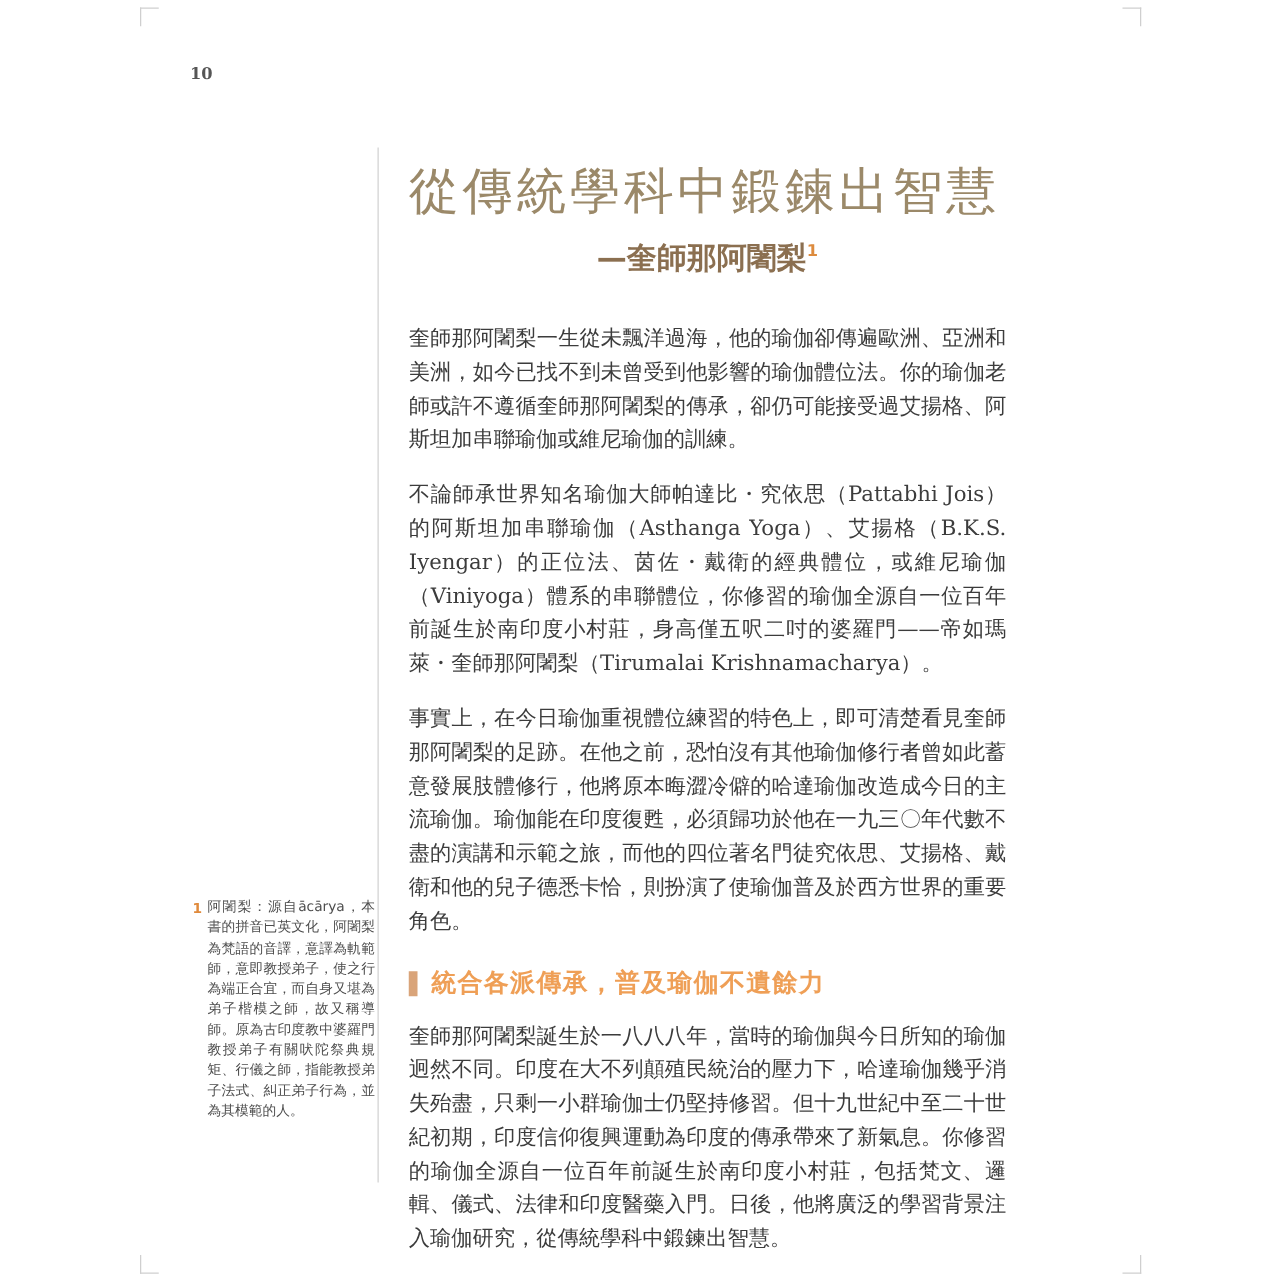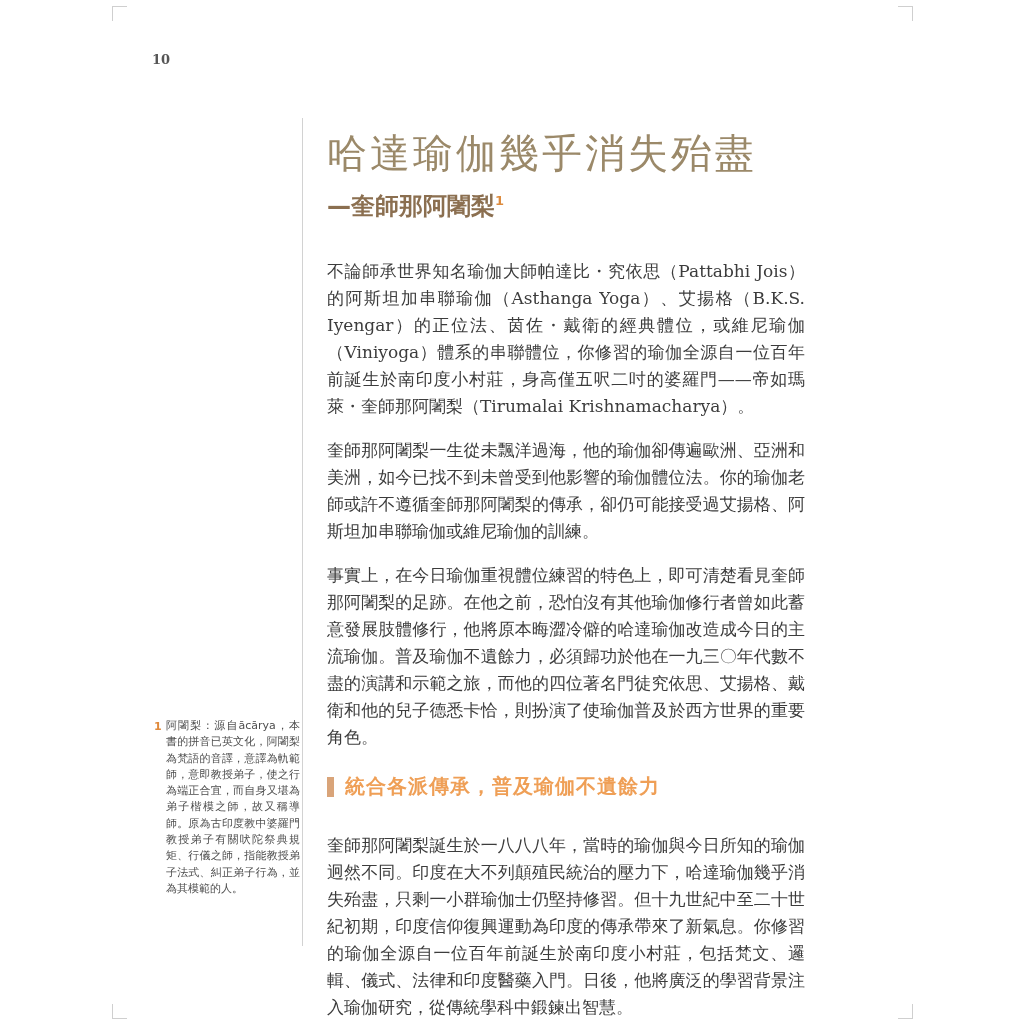--- a/index.html
+++ b/index.html
@@ -36,37 +36,38 @@
     font-weight:normal;
     margin:0;
     font-family:"DejaVu Serif","Liberation Serif",serif;
   }
   .subtitle{
     margin-top:10px;
     font-size:24px;line-height:32px;
     font-weight:bold;
     color:#8b6f50;
     font-family:"DejaVu Sans","Liberation Sans",sans-serif;
+    text-align:center;
   }
   .subtitle sup{
     font-size:13px;color:#dd8b3e;font-weight:bold;
     vertical-align:super;line-height:0;
   }
   .body-text{margin-top:36px;}
   .body-text p{
     margin:0 0 17px 0;
     font-size:17px;line-height:27px;
     color:#3c3c3c;
     text-align:justify;
     text-justify:inter-ideograph;
     font-family:"DejaVu Serif","Liberation Serif",serif;
   }
   .section-heading{
     display:flex;align-items:center;
-    margin:22px 0 32px 0;
+    margin:22px 0 16px 0;
     text-align:center;
   }
   .section-heading .bar{
     width:7px;height:20px;background:#d9a479;
     margin-right:11px;flex:0 0 auto;
   }
   .section-heading .label{
     font-size:20px;font-weight:bold;color:#ef9f56;
     letter-spacing:1px;
     font-family:"DejaVu Sans","Liberation Sans",sans-serif;
@@ -97,27 +98,27 @@
   <div class="corner tl"></div>
   <div class="corner tr"></div>
   <div class="corner bl"></div>
   <div class="corner br"></div>
 
   <div class="pagenum">10</div>
 
   <div class="divider"></div>
 
   <div class="main">
-    <h1 class="title">哈達瑜伽幾乎消失殆盡</h1>
+    <h1 class="title">從傳統學科中鍛鍊出智慧</h1>
     <div class="subtitle"><span>—奎師那阿闍梨</span><sup>1</sup></div>
 
     <div class="body-text">
+      <p>奎師那阿闍梨一生從未飄洋過海，他的瑜伽卻傳遍歐洲、亞洲和美洲，如今已找不到未曾受到他影響的瑜伽體位法。你的瑜伽老師或許不遵循奎師那阿闍梨的傳承，卻仍可能接受過艾揚格、阿斯坦加串聯瑜伽或維尼瑜伽的訓練。</p>
       <p>不論師承世界知名瑜伽大師帕達比・究依思（Pattabhi Jois）的阿斯坦加串聯瑜伽（Asthanga Yoga）、艾揚格（B.K.S. Iyengar）的正位法、茵佐・戴衛的經典體位，或維尼瑜伽（Viniyoga）體系的串聯體位，你修習的瑜伽全源自一位百年前誕生於南印度小村莊，身高僅五呎二吋的婆羅門——帝如瑪萊・奎師那阿闍梨（Tirumalai Krishnamacharya）。</p>
-      <p>奎師那阿闍梨一生從未飄洋過海，他的瑜伽卻傳遍歐洲、亞洲和美洲，如今已找不到未曾受到他影響的瑜伽體位法。你的瑜伽老師或許不遵循奎師那阿闍梨的傳承，卻仍可能接受過艾揚格、阿斯坦加串聯瑜伽或維尼瑜伽的訓練。</p>
-      <p>事實上，在今日瑜伽重視體位練習的特色上，即可清楚看見奎師那阿闍梨的足跡。在他之前，恐怕沒有其他瑜伽修行者曾如此蓄意發展肢體修行，他將原本晦澀冷僻的哈達瑜伽改造成今日的主流瑜伽。普及瑜伽不遺餘力，必須歸功於他在一九三〇年代數不盡的演講和示範之旅，而他的四位著名門徒究依思、艾揚格、戴衛和他的兒子德悉卡恰，則扮演了使瑜伽普及於西方世界的重要角色。</p>
+      <p>事實上，在今日瑜伽重視體位練習的特色上，即可清楚看見奎師那阿闍梨的足跡。在他之前，恐怕沒有其他瑜伽修行者曾如此蓄意發展肢體修行，他將原本晦澀冷僻的哈達瑜伽改造成今日的主流瑜伽。瑜伽能在印度復甦，必須歸功於他在一九三〇年代數不盡的演講和示範之旅，而他的四位著名門徒究依思、艾揚格、戴衛和他的兒子德悉卡恰，則扮演了使瑜伽普及於西方世界的重要角色。</p>
 
       <div class="section-heading">
         <span class="bar"></span>
         <span class="label">統合各派傳承，普及瑜伽不遺餘力</span>
       </div>
 
       <p>奎師那阿闍梨誕生於一八八八年，當時的瑜伽與今日所知的瑜伽迥然不同。印度在大不列顛殖民統治的壓力下，哈達瑜伽幾乎消失殆盡，只剩一小群瑜伽士仍堅持修習。但十九世紀中至二十世紀初期，印度信仰復興運動為印度的傳承帶來了新氣息。你修習的瑜伽全源自一位百年前誕生於南印度小村莊，包括梵文、邏輯、儀式、法律和印度醫藥入門。日後，他將廣泛的學習背景注入瑜伽研究，從傳統學科中鍛鍊出智慧。</p>
       <p>根據奎師那阿闍梨晚年寫下的傳記筆記，他五歲時父親引他入瑜伽之</p>
     </div>
   </div>

